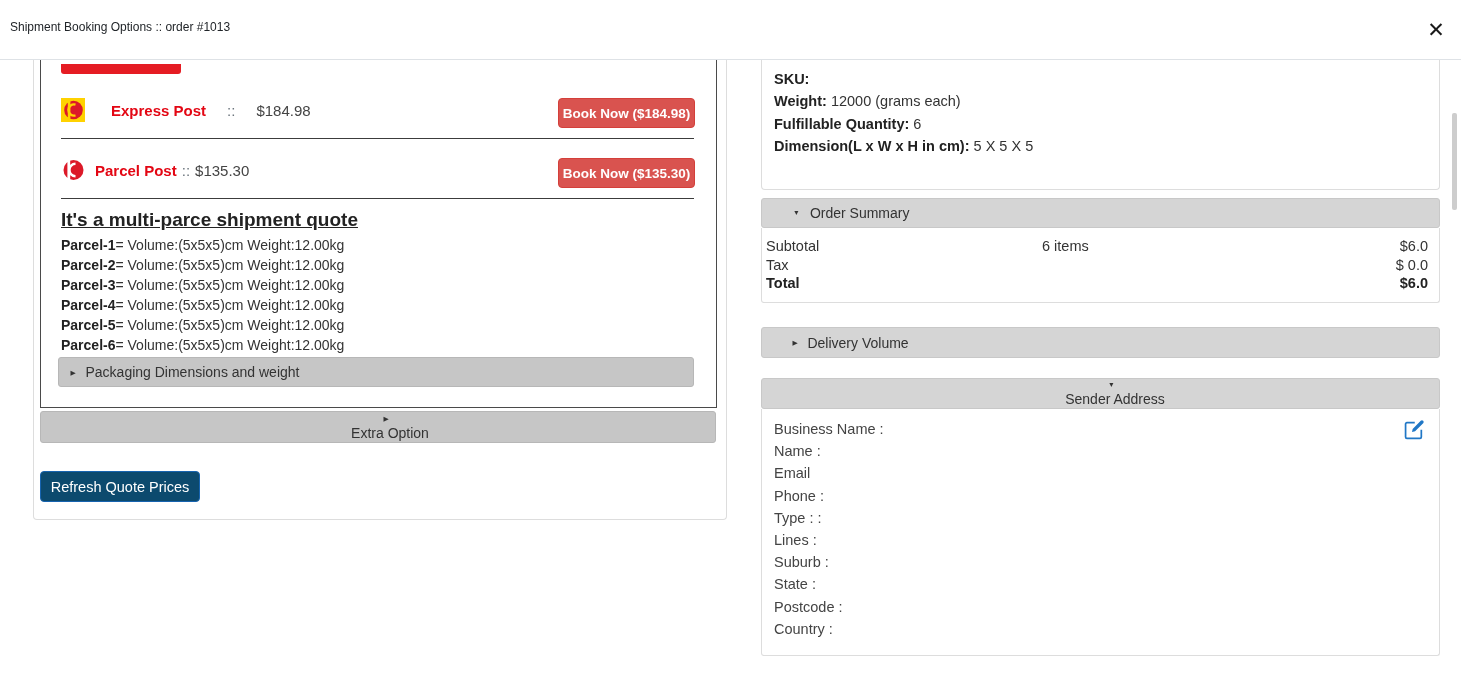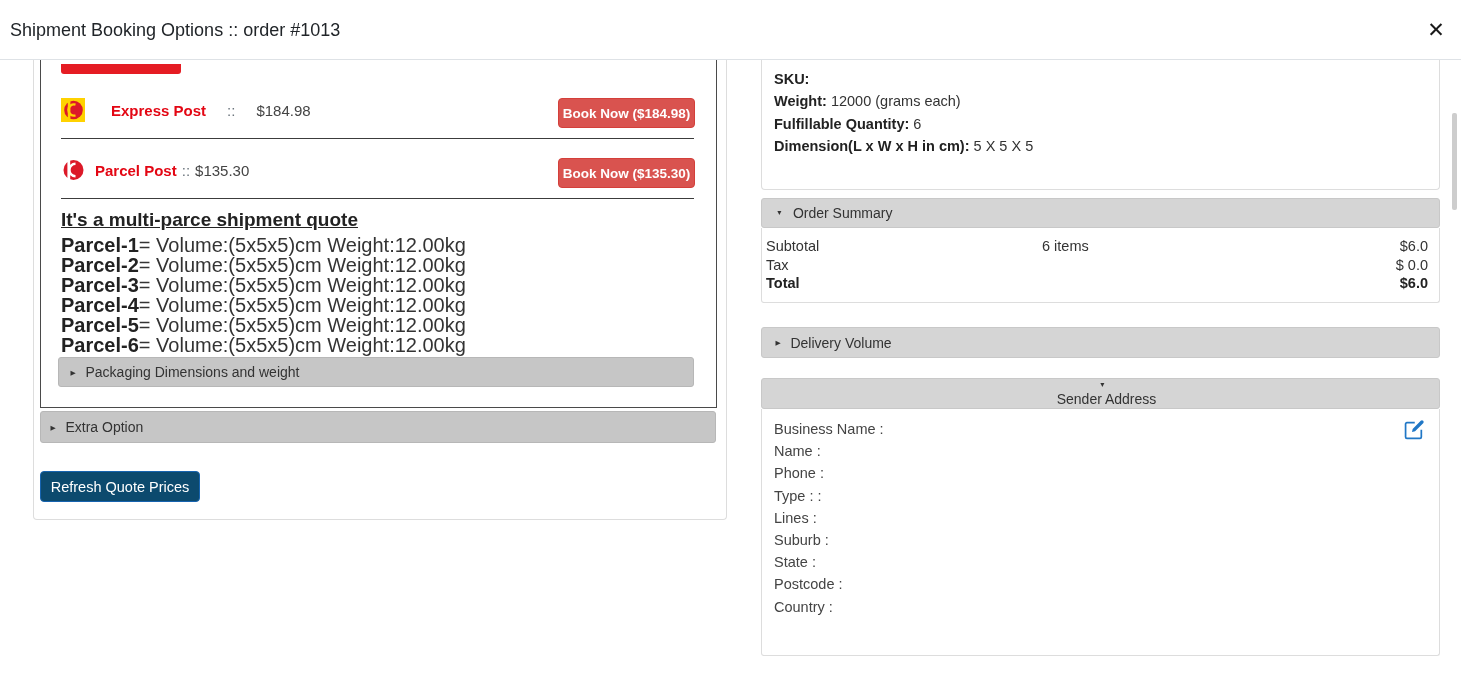--- a/index.html
+++ b/index.html
@@ -1,21 +1,21 @@
 <!DOCTYPE html>
 <html><head>
 <meta charset="utf-8">
 <style>
   * { margin:0; padding:0; box-sizing:border-box; }
   html,body { background:#fff; }
   body { font-family:"Liberation Sans", sans-serif; color:#212529; }
   .screen { position:relative; width:1461px; height:678px; background:#fff; overflow:hidden; }
 
   
-  .modal-title { position:absolute; left:10px; top:20px; font-size:18px; color:#212529; }
+  .modal-title { position:absolute; left:10px; top:20px; font-size:12px; color:#212529; }
   .close-btn { position:absolute; left:1422px; top:16px; width:28px; height:28px;
                font-size:21px; color:#1a1a1a; text-align:center; line-height:28px; cursor:pointer; }
   .header-divider { position:absolute; left:0; top:59px; width:1461px; height:1px; background:#dee2e6; }
 
   
   .left-outer { position:absolute; left:33px; top:60px; width:694px; height:460px;
                 border:1px solid #ddd; border-top:none; border-radius:0 0 4px 4px; background:#fff; }
   .quote-panel { position:absolute; left:40px; top:60px; width:677px; height:348px;
                  border:1px solid #4a4a4a; border-top:none; background:#fff; }
   .partial-red { position:absolute; left:61px; top:64px; width:120px; height:10px;
@@ -32,43 +32,43 @@
               border-radius:4px; color:#fff; font-size:13.5px; font-weight:bold; cursor:pointer;
               display:flex; align-items:center; justify-content:center; font-family:"Liberation Sans",sans-serif; }
   .book-express { left:558px; top:98px; }
   .book-parcel  { left:558px; top:158px; }
   .hr-line { position:absolute; left:61px; width:633px; height:1px; background:#3c3c3c; }
   .hr1 { top:138px; } .hr2 { top:198px; }
 
   .multi-head { position:absolute; left:61px; top:209px; font-size:19px; font-weight:bold;
                 color:#222; text-decoration:underline; }
   .parcel-list { position:absolute; left:61px; top:235px; width:600px; }
-  .parcel-line { font-size:20px; color:#333; line-height:20px; }
+  .parcel-line { font-size:14px; color:#333; line-height:20px; }
   .parcel-line b { color:#222; }
 
   .accordion-bar { background:#c6c6c6; border:1px solid #b7b7b7; border-radius:3px;
                    display:flex; align-items:center; font-size:14px; color:#333; cursor:pointer; }
   .caret { font-size:11px; color:#333; margin-right:8px; }
   .pkg-bar   { position:absolute; left:58px; top:357px; width:636px; height:30px; padding-left:10px; }
-  .extra-bar { position:absolute; left:40px; top:411px; width:676px; height:32px; padding-left:8px; }
+  .extra-bar { position:absolute; left:40px; top:411px; width:676px; height:32px; padding-left:24px;flex-direction:column; }
 
   .refresh-btn { position:absolute; left:40px; top:471px; width:160px; height:31px;
                  background:#0c4a6e; border:1px solid #1663af; border-radius:4px; color:#fff;
                  font-size:14.5px; cursor:pointer; display:flex; align-items:center; justify-content:center;
                  font-family:"Liberation Sans",sans-serif; }
 
   
   .rc { left:761px; width:679px; position:absolute; }
   .product-panel { top:60px; height:130px; border:1px solid #ddd; border-top:none;
                    border-radius:0 0 4px 4px; background:#fff; padding:8px 12px 0 12px; }
   .prod-line { font-size:14.5px; color:#333; line-height:22.4px; }
   .prod-line b { color:#222; font-weight:600; }
 
   .section-header { height:30px; background:#d5d5d5; border:1px solid #c8c8c8; border-radius:3px;
-                    display:flex; align-items:center; padding-left:12px; font-size:14px; color:#333; cursor:pointer; }
+                    display:flex; align-items:center; padding-left:29px; font-size:14px; color:#333; cursor:pointer; }
   .os-header  { top:198px; }
   .os-body { top:228px; height:75px; border:1px solid #ddd; border-top:none; border-radius:0 0 3px 3px;
              background:#fff; padding:9px 11px 0 4px; }
   .os-row { display:grid; grid-template-columns:276px 1fr auto; font-size:14.5px; color:#333; line-height:18.5px; }
   .os-row .amt { text-align:right; }
   .os-total { font-weight:bold; color:#222; }
 
   .da-header { top:327px; height:31px; }
   .sa-header { top:378px; height:31px;flex-direction:column; }
   .sa-body { top:409px; height:247px; border:1px solid #ddd; border-top:none; border-radius:0 0 3px 3px;
@@ -187,20 +187,21 @@
     <span class="caret" style="transform:scale(0.62);">▼</span>
     <span>Sender Address</span>
   </div>
   <div class="rc sa-body">
     <svg class="edit-icon" viewBox="0 0 16 16">
       <path fill="none" stroke="#2077c6" stroke-width="1.3" d="M13.2 8.2 V13.8 A1 1 0 0 1 12.2 14.8 H2.2 A1 1 0 0 1 1.2 13.8 V3.8 A1 1 0 0 1 2.2 2.8 H8.2"></path>
       <path fill="#2077c6" d="M14.6 1.4 a1.3 1.3 0 0 0-1.84 0 L6.6 7.56 6.1 9.9 8.44 9.4 14.6 3.24 a1.3 1.3 0 0 0 0-1.84 z"></path>
     </svg>
     <div class="sa-field">Business Name :</div>
     <div class="sa-field">Name :</div>
+    <div class="sa-field">Email</div>
     <div class="sa-field">Phone :</div>
     <div class="sa-field">Type : :</div>
     <div class="sa-field">Lines :</div>
     <div class="sa-field">Suburb :</div>
     <div class="sa-field">State :</div>
     <div class="sa-field">Postcode :</div>
     <div class="sa-field">Country :</div>
   </div>
 
   <div class="scroll-thumb"></div>

